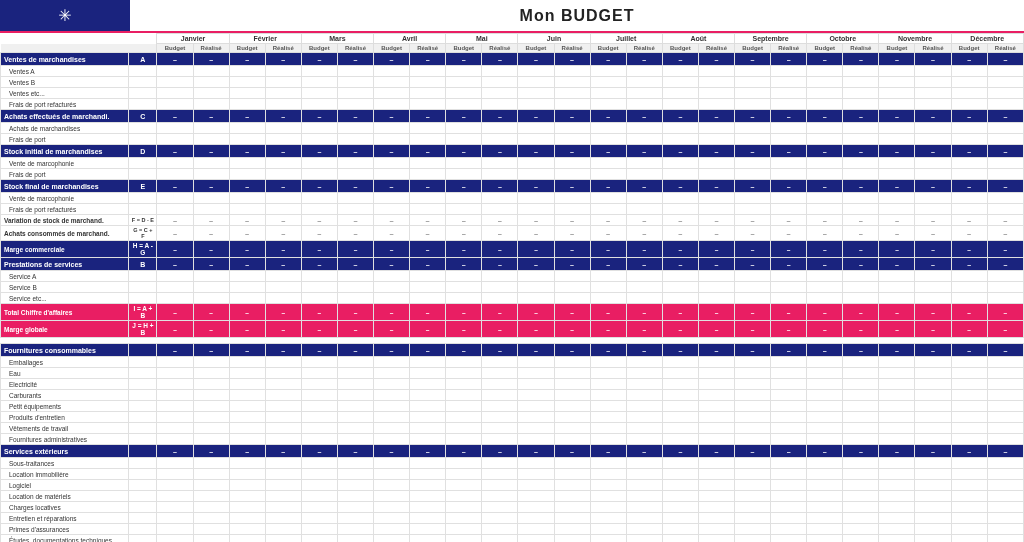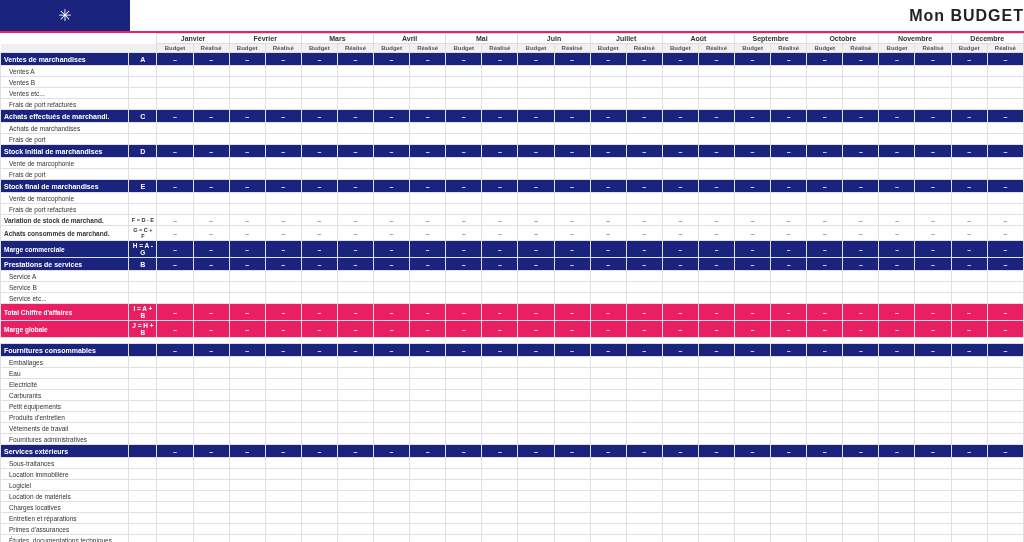--- a/index.html
+++ b/index.html
@@ -4,21 +4,21 @@
   <style>
     * { margin: 0; padding: 0; box-sizing: border-box; }
     body { font-family: Arial, sans-serif; font-size: 7px; background: #fff; overflow: auto; }
     
     .app-container { width: 1024px; min-height: 542px; }
     
     
     .header { display: flex; align-items: center; height: 33px; background: #fff; border-bottom: 2px solid #e91e63; }
     .logo-area { width: 130px; background: #1a237e; height: 100%; display: flex; align-items: center; justify-content: center; flex-shrink: 0; }
     .logo-icon { color: #fff; font-size: 16px; }
-    .header-title { flex: 1; text-align: right; font-size: 16px; font-weight: bold; color: #222; letter-spacing: 1px; }
+    .header-title { flex: 1; text-align: center; font-size: 16px; font-weight: bold; color: #222; letter-spacing: 1px; }
     
     
     .table-wrapper { overflow-x: auto; }
     
     table { border-collapse: collapse; width: 100%; table-layout: fixed; }
     
     
     .month-header th { background: #fff; border: 1px solid #ddd; text-align: center; font-size: 7px; font-weight: bold; color: #333; padding: 1px; }
     
     

